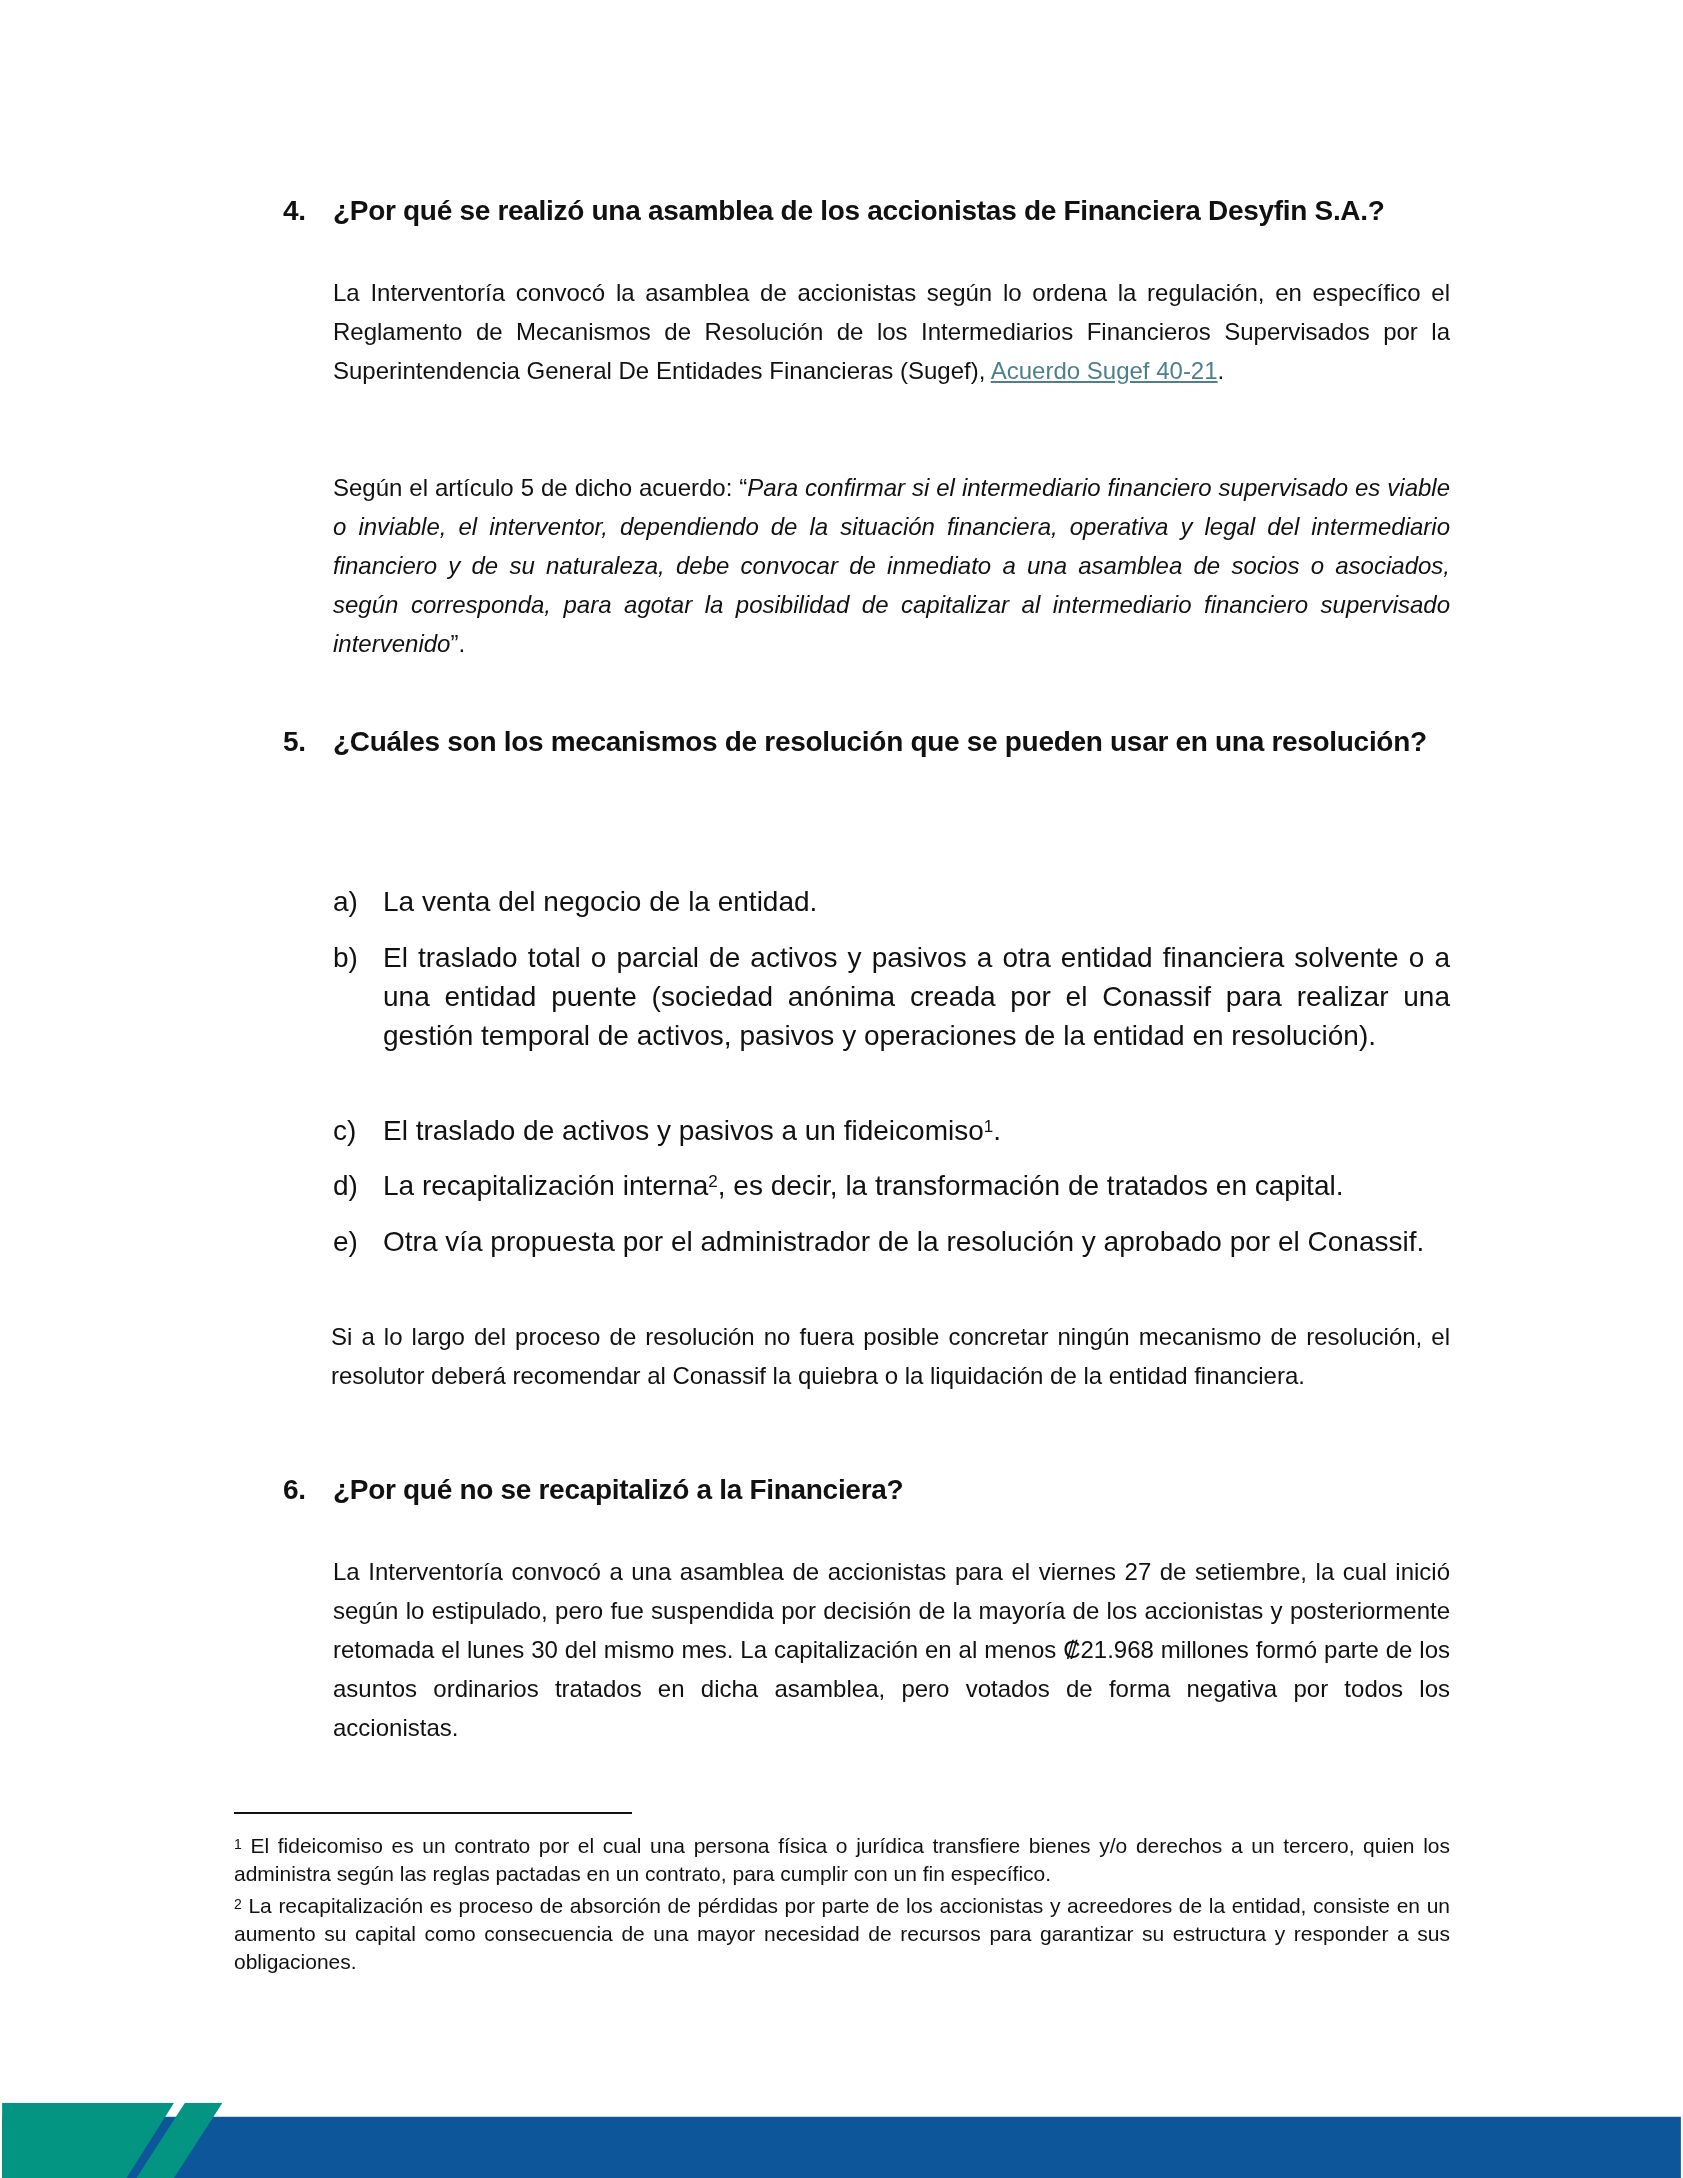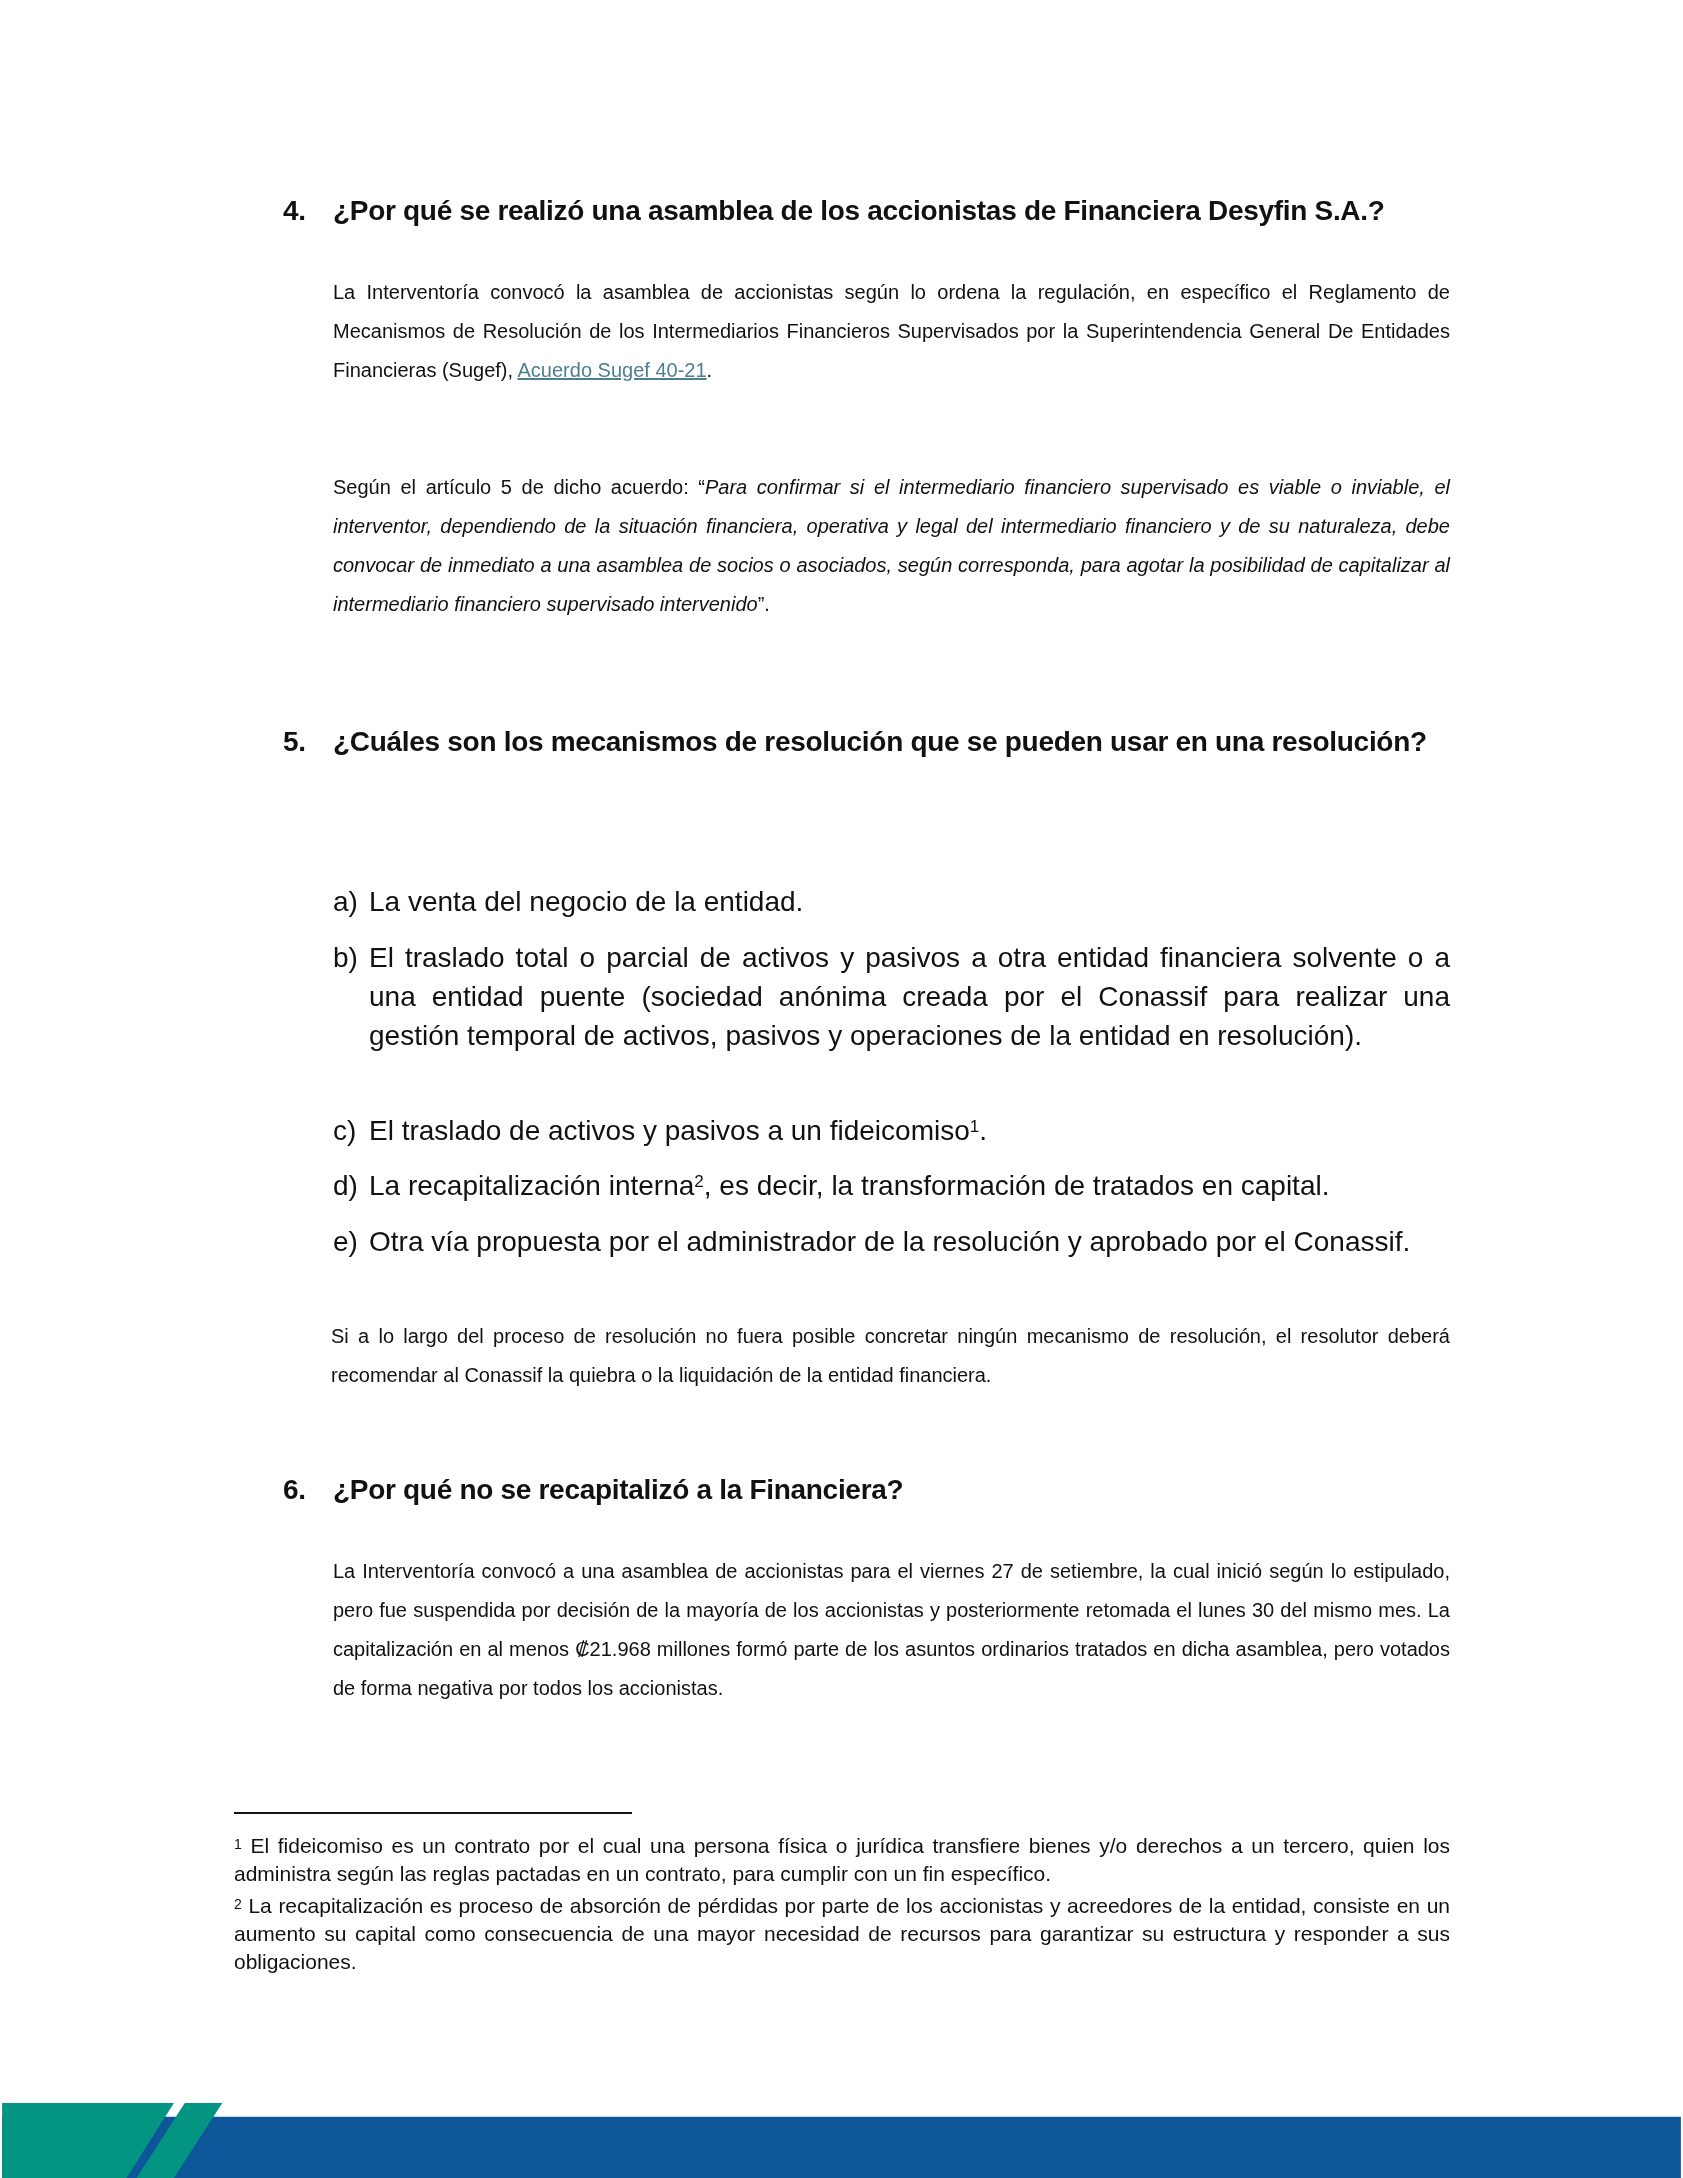--- a/index.html
+++ b/index.html
@@ -1,26 +1,26 @@
 <!DOCTYPE html>
 <html><head>
 <meta charset="utf-8">
 <style>
   html, body { margin:0; padding:0; }
   body { width:1683px; height:2178px; position:relative; background:#ffffff; overflow:hidden;
          font-family:"Liberation Sans", sans-serif; color:#111; }
   .page { position:absolute; left:0; top:0; width:1683px; height:2054px; }
   .q-title { position:absolute; left:283px; font-weight:bold; font-size:28px; letter-spacing:-0.3px; }
   .q-title .num { display:inline-block; width:50px; }
-  .para { position:absolute; left:333px; width:1117px; font-size:20px; line-height:39px; text-align:justify; }
+  .para { position:absolute; left:333px; width:1117px; font-size:24px; line-height:39px; text-align:justify; }
   .para i { }
   a.link { color:#4d7f8c; text-decoration:underline; }
   .list-item { position:absolute; left:333px; width:1117px; font-size:28px; line-height:39px; text-align:justify; }
   .list-item .lbl { position:absolute; left:0; top:0; }
-  .list-item .txt { margin-left:36px; display:block; }
+  .list-item .txt { margin-left:50px; display:block; }
   sup { font-size:17px; vertical-align:top; position:relative; top:-4px; }
   .fn-rule { position:absolute; left:234px; top:1812px; width:398px; height:2px; background:#111; }
   .footnote { position:absolute; left:234px; width:1216px; font-size:21px; line-height:28px; text-align:justify; }
   .footnote sup { font-size:14px; top:-2px; }
   .footer { position:absolute; left:0; top:2099px; width:1683px; height:79px; }
 </style>
 </head>
 <body>
 
 <div class="page">

